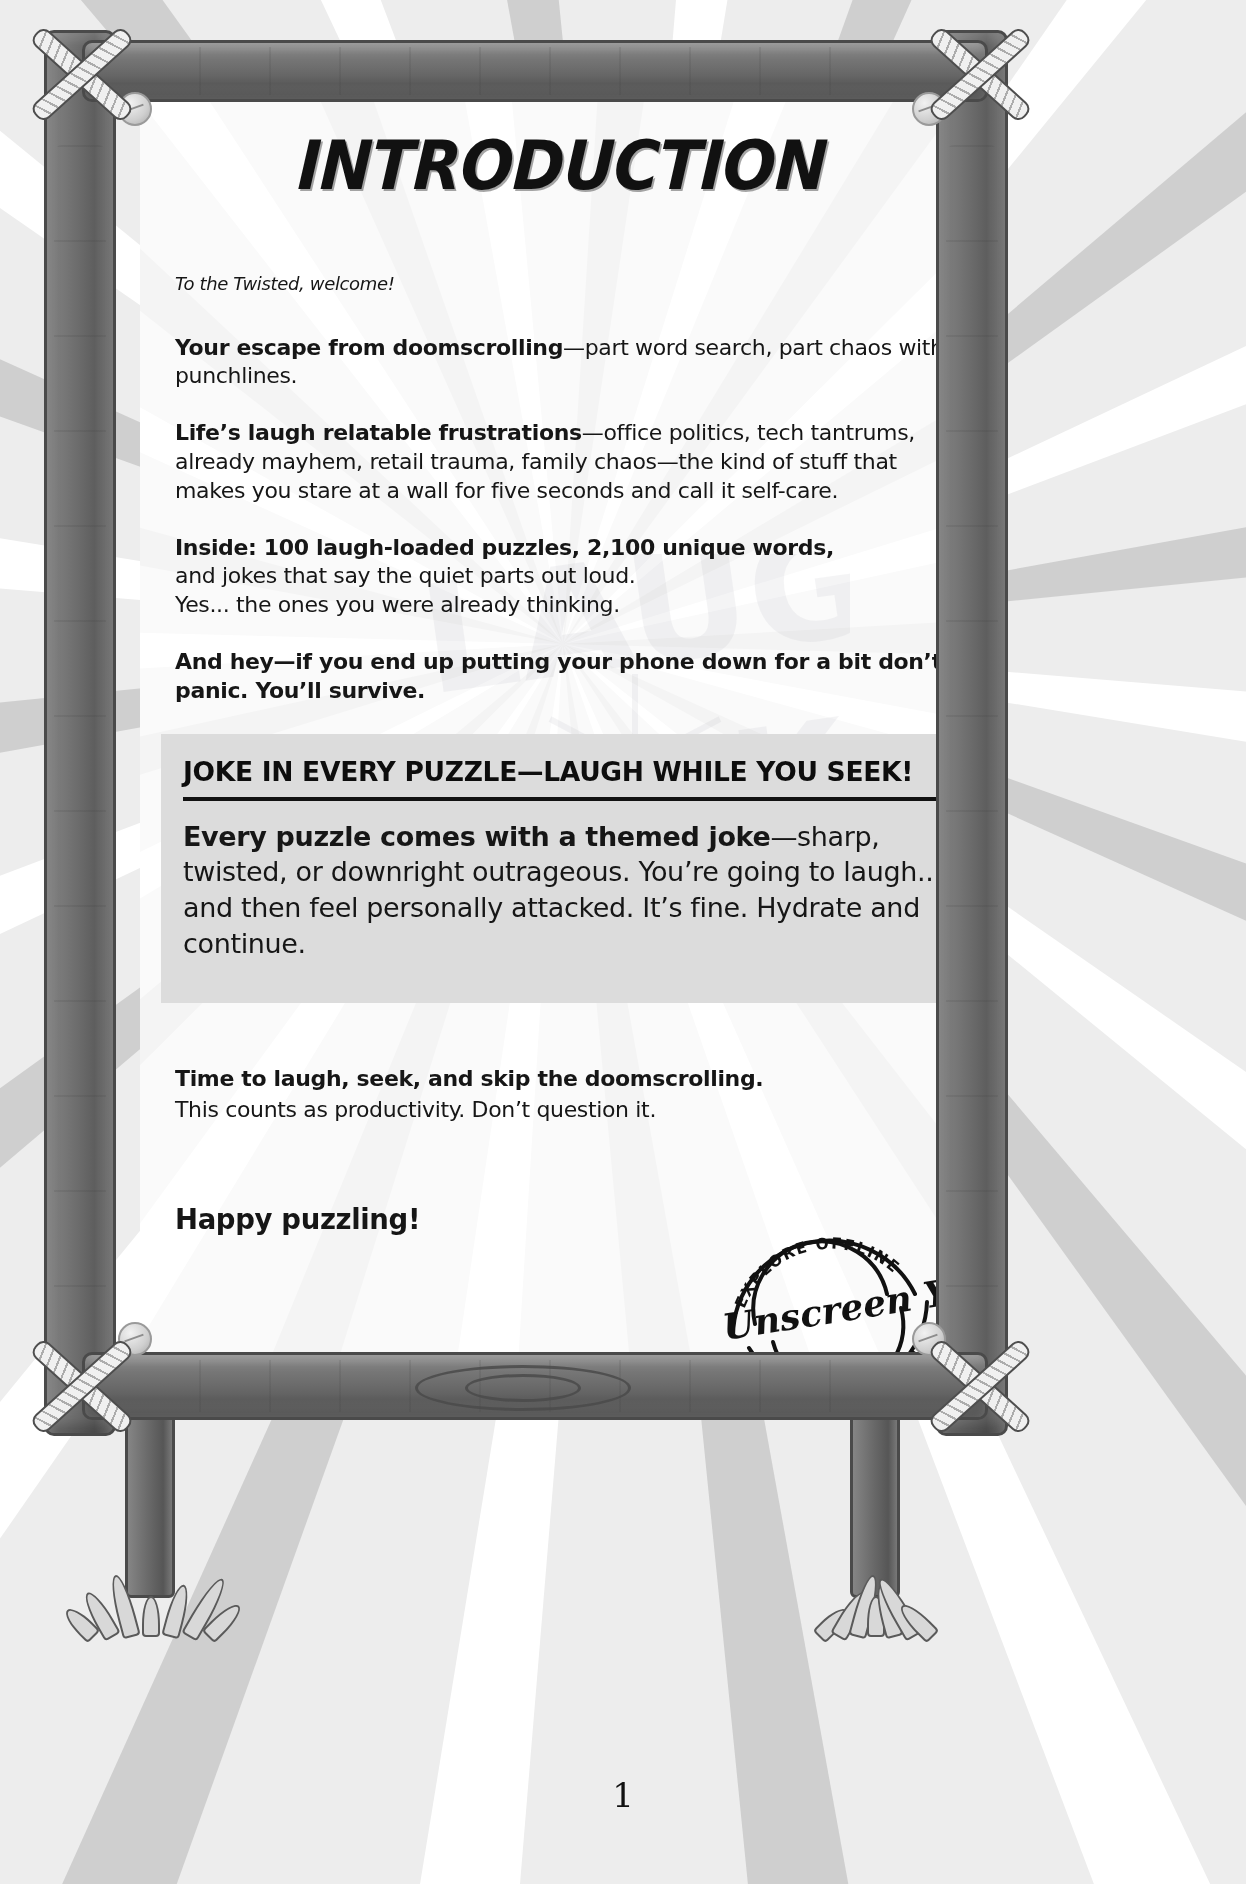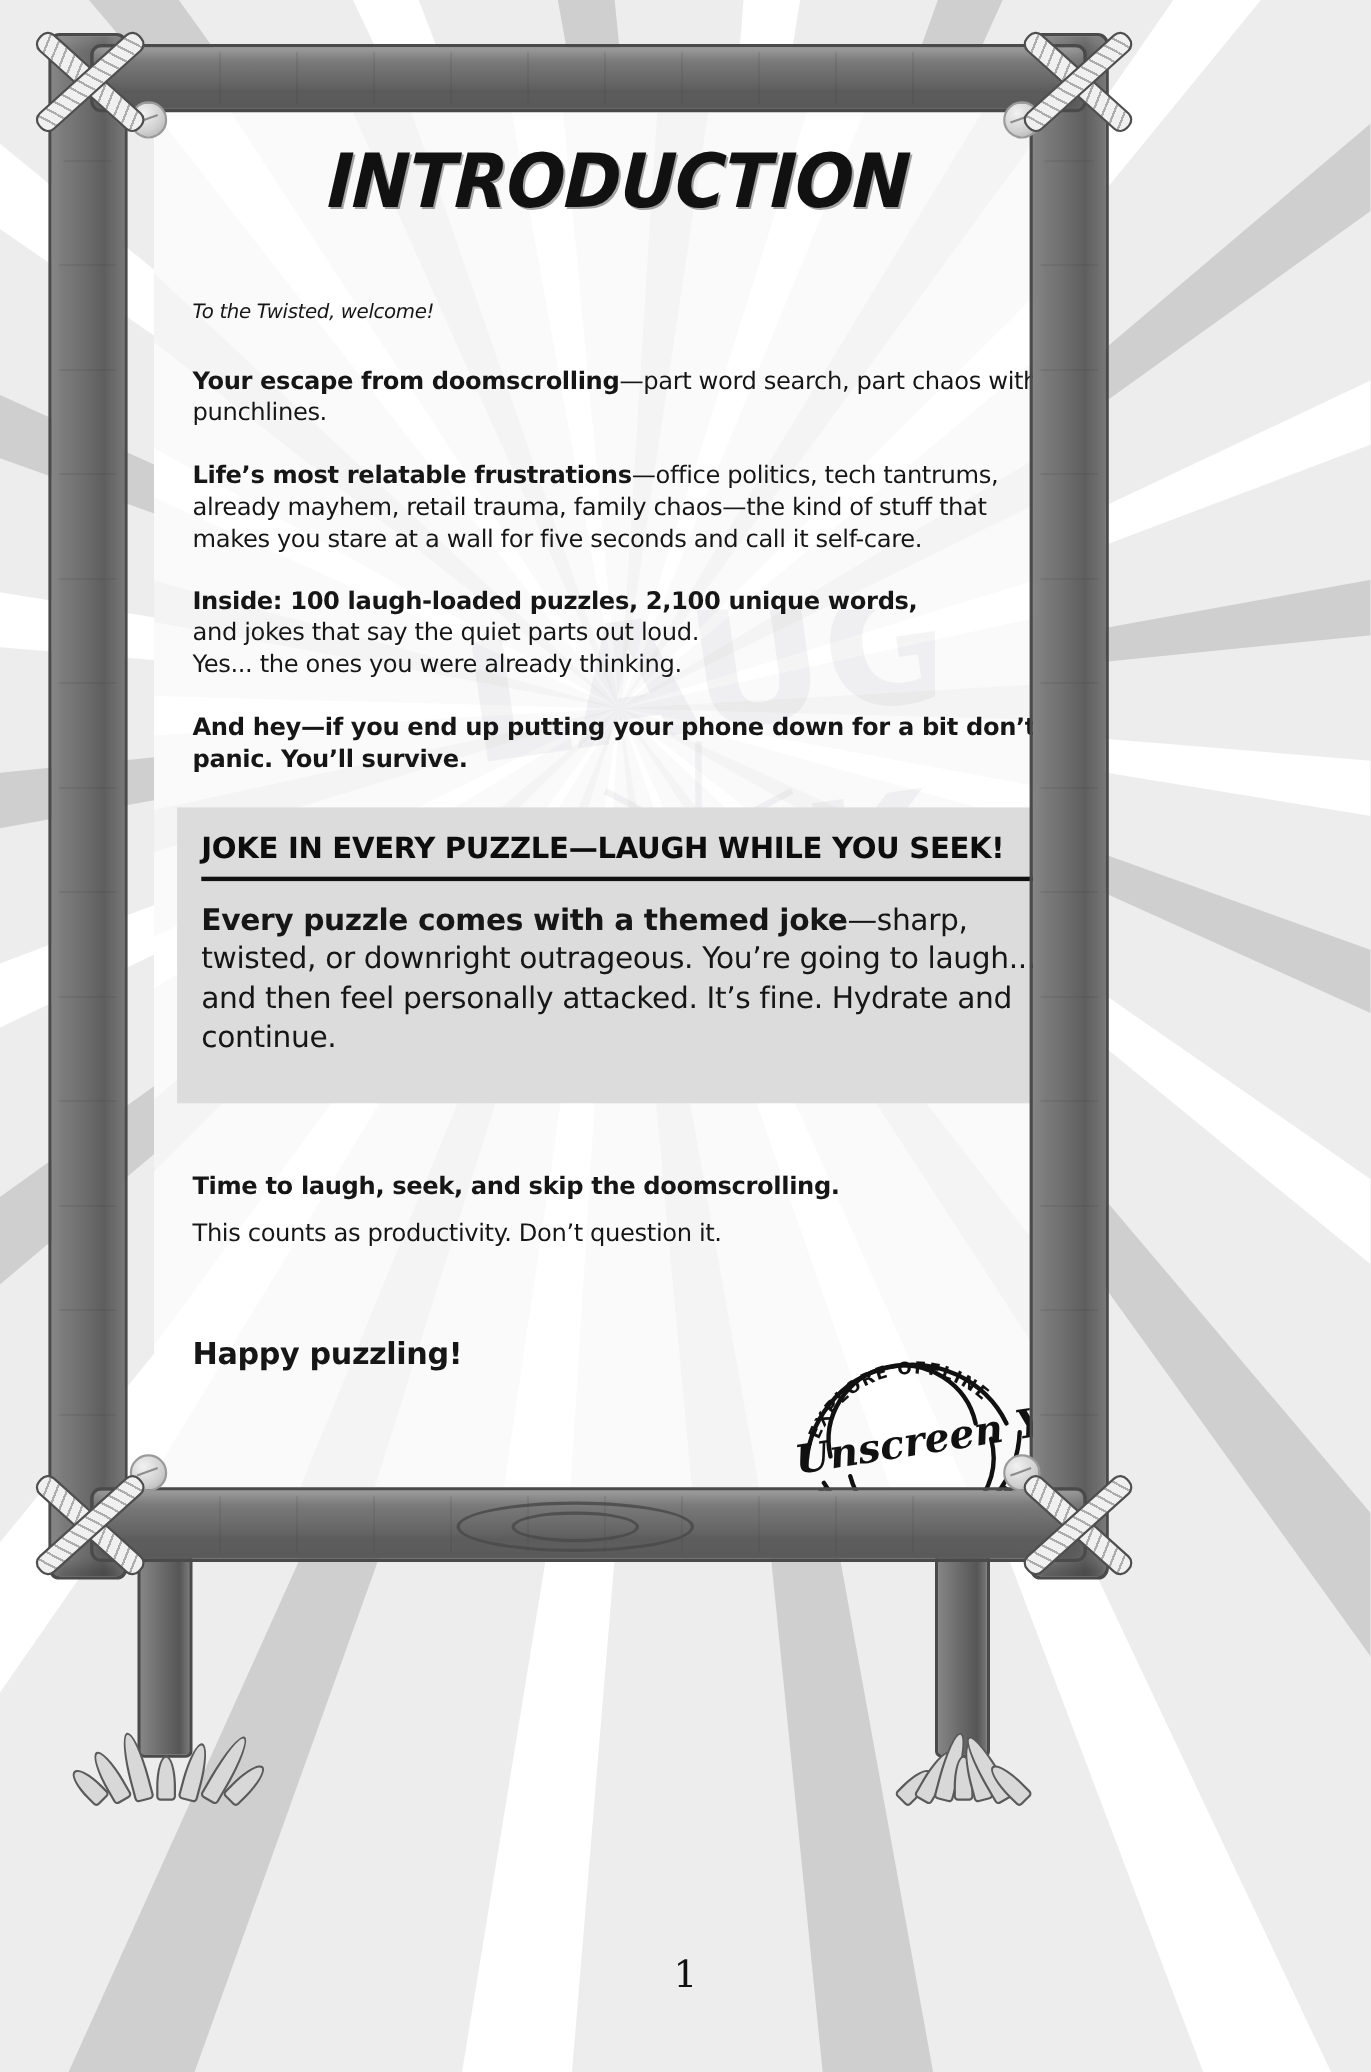--- a/index.html
+++ b/index.html
@@ -363,34 +363,34 @@
         <div class="content">
 
           <h1 class="title">INTRODUCTION</h1>
 
           <div class="body-col">
 
             <p class="para italic">To the Twisted, welcome!</p>
 
             <p class="para"><b>Your escape from doomscrolling</b><span>—part word search, part chaos with punchlines.</span></p>
 
-            <p class="para"><b>Life’s most relatable frustrations</b><span>—office politics, tech tantrums, already mayhem, retail trauma, family chaos—the kind of stuff that makes you stare at a wall for five seconds and call it self-care.</span></p>
+            <p class="para"><b>Life’s laugh relatable frustrations</b><span>—office politics, tech tantrums, already mayhem, retail trauma, family chaos—the kind of stuff that makes you stare at a wall for five seconds and call it self-care.</span></p>
 
             <p class="para"><b>Inside: 100 laugh-loaded puzzles, 2,100 unique words,</b><br><span>and jokes that say the quiet parts out loud.</span><br><span>Yes... the ones you were already thinking.</span></p>
 
             <p class="para all-bold">And hey—if you end up putting your phone down for a bit don’t panic. You’ll survive.</p>
 
             <div class="callout">
               <h2>JOKE IN EVERY PUZZLE—LAUGH WHILE YOU SEEK!</h2>
               <div class="rule"></div>
               <p><b>Every puzzle comes with a themed joke</b><span>—sharp, twisted, or downright outrageous. You’re going to laugh... and then feel personally attacked. It’s fine. Hydrate and continue.</span></p>
             </div>
 
             <div class="tail">
-              <p class="para all-bold" style="margin-bottom:14px">Time to laugh, seek, and skip the doomscrolling.</p>
+              <p class="para all-bold" style="margin-bottom:2px">Time to laugh, seek, and skip the doomscrolling.</p>
               <p class="para">This counts as productivity. Don’t question it.</p>
               <div class="happy">Happy puzzling!</div>
             </div>
 
           </div>
         </div>
 
         <div class="stamp">
           <svg viewBox="0 0 230 170" width="230" height="170" aria-hidden="true">
             <defs>

